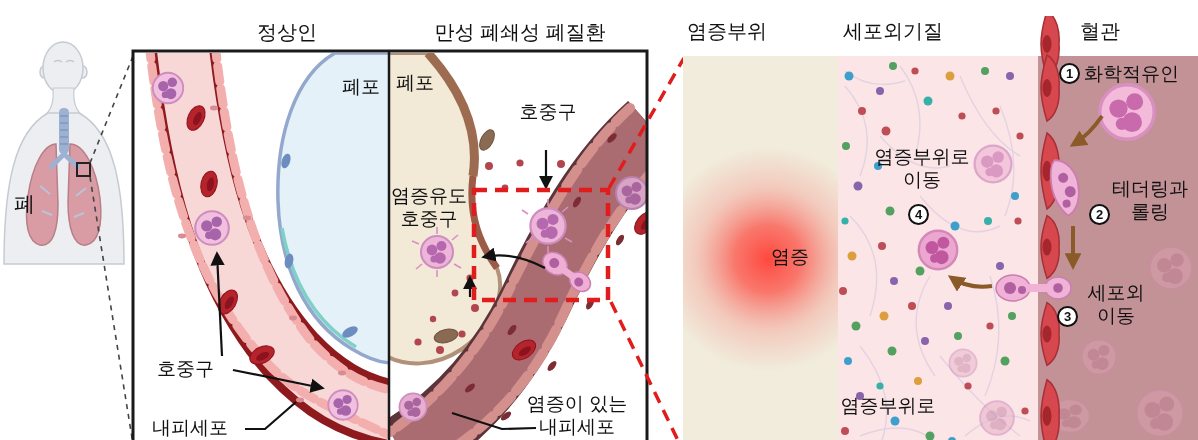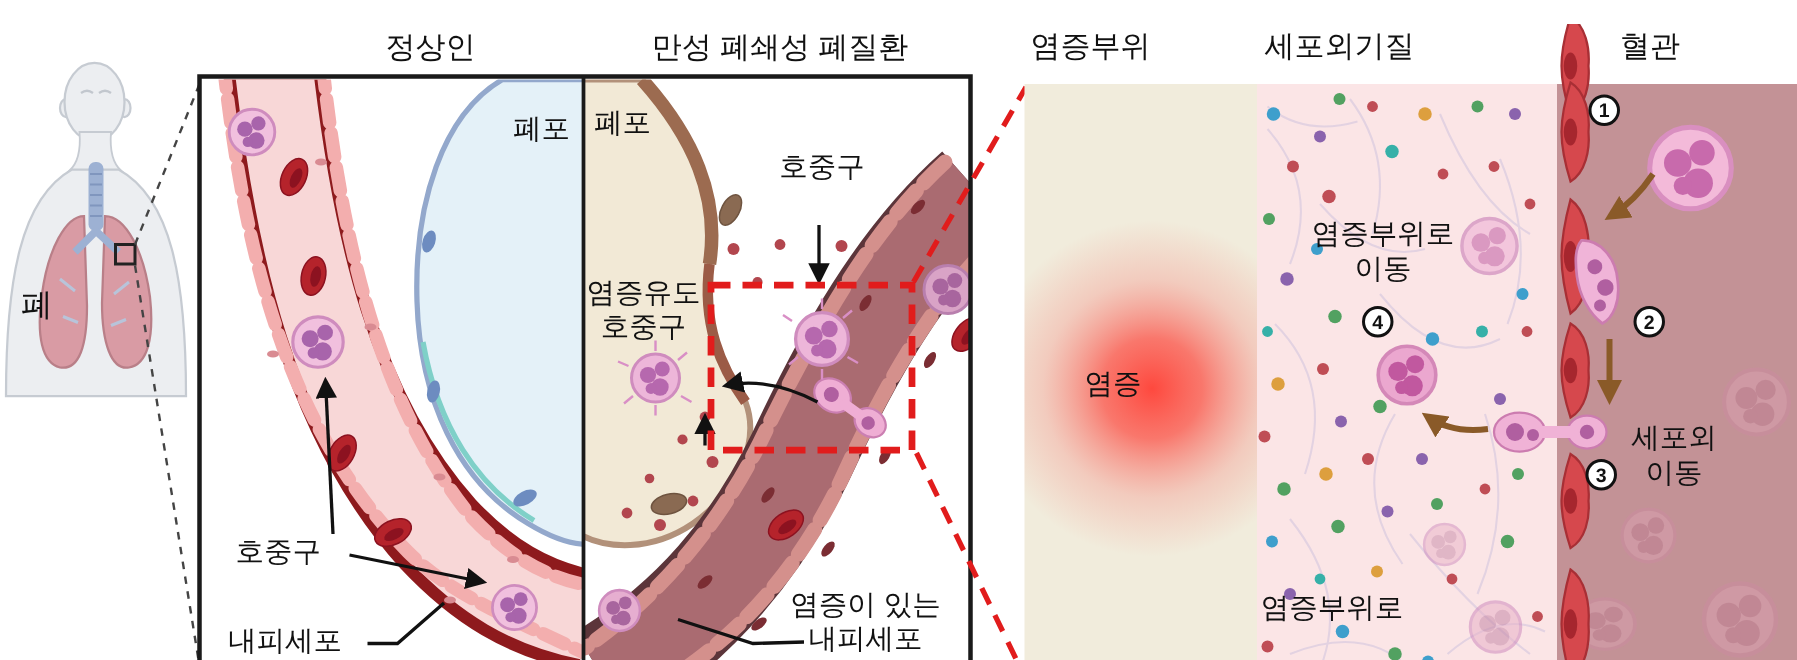--- a/index.html
+++ b/index.html
@@ -356,32 +356,37 @@
   <span class="ln">염증유도</span>
   <span class="ln">호중구</span>
 </div>
 <div class="lbl" style="left:157px;top:341px">호중구</div>
 <div class="lbl" style="left:152px;top:400px">내피세포</div>
 <div class="lbl ctr" style="left:516px;top:376px;width:122px">
   <span class="ln">염증이 있는</span>
   <span class="ln">내피세포</span>
 </div>
 
-<div class="lbl ctr" style="left:713px;top:229px;width:58px">염증</div>
+<div class="lbl ctr" style="left:761px;top:229px;width:58px">염증</div>
 <div class="lbl ctr" style="left:863px;top:129px;width:118px">
   <span class="ln">염증부위로</span>
   <span class="ln">이동</span>
 </div>
 <div class="lbl ctr" style="left:840px;top:378px;width:96px">
   <span class="ln">염증부위로</span>
 </div>
 
 <div class="circ" style="left:1059px;top:47px">1</div>
+<div class="lbl" style="left:1084px;top:46px">화학적유인</div>
 
 <div class="circ" style="left:1089px;top:188px">2</div>
+<div class="lbl ctr" style="left:1106px;top:161px;width:88px">
+  <span class="ln">테더링과</span>
+  <span class="ln">롤링</span>
+</div>
 
 <div class="circ" style="left:1057px;top:290px">3</div>
 <div class="lbl ctr" style="left:1080px;top:265px;width:72px">
   <span class="ln">세포외</span>
   <span class="ln">이동</span>
 </div>
 
 <div class="circ" style="left:908px;top:188px">4</div>
 
 </div>

